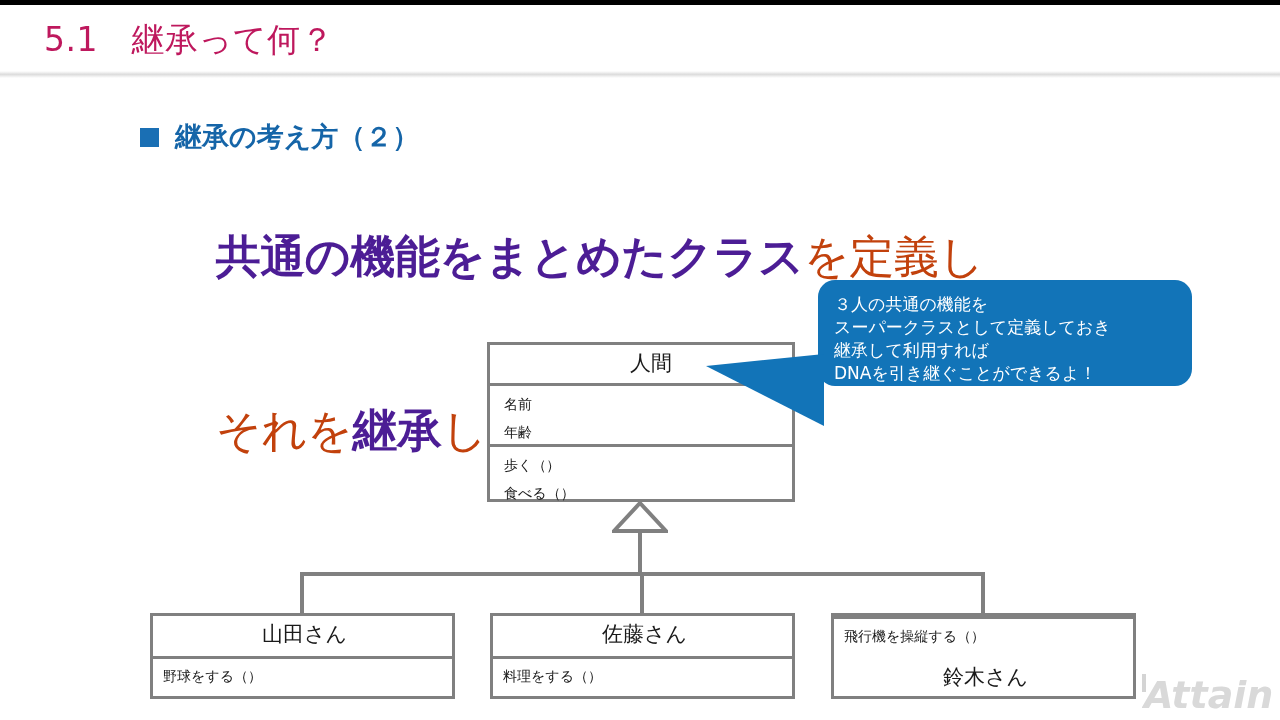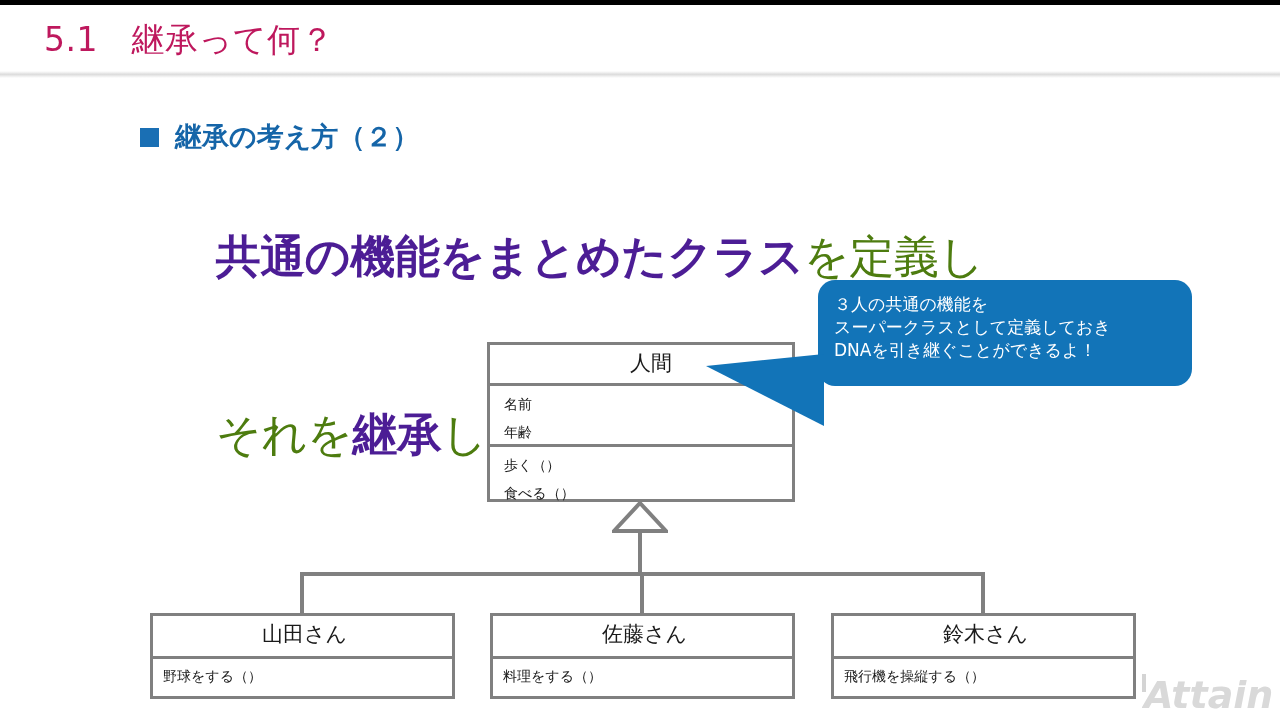--- a/index.html
+++ b/index.html
@@ -96,23 +96,22 @@
     line-height: 58px;
     color: #262626;
     white-space: pre;
     letter-spacing: -0.5px;
   }
   .statement-line .hl {
     color: #4c1d95;
     font-weight: bold;
   }
   .statement-line .plain {
-    color: #4d7c0f;
+    color: #c2410c;
     font-weight: 400;
-    font-family: Liberation Mono, monospace;
   }
 
   
   .callout {
     position: absolute;
     left: 818px;
     top: 280px;
     width: 374px;
     height: 106px;
     background: #1274b8;
@@ -283,36 +282,37 @@
     <div class="uml-box child-box" id="box-sato">
       <div class="uml-cell sec-title">
         <div class="uml-title">佐藤さん</div>
       </div>
       <div class="uml-cell uml-sep sec-ops uml-items">
         <div class="uml-item">料理をする（）</div>
       </div>
     </div>
 
     <div class="uml-box child-box" id="box-suzuki">
+      <div class="uml-cell uml-sep sec-ops uml-items">
+        <div class="uml-item">飛行機を操縦する（）</div>
+      </div>
       <div class="uml-cell sec-title">
         <div class="uml-title">鈴木さん</div>
-      </div>
-      <div class="uml-cell uml-sep sec-ops uml-items">
-        <div class="uml-item">飛行機を操縦する（）</div>
       </div>
     </div>
 
   </div>
 
   <svg class="callout-tail" viewBox="0 0 120 76">
     <polygon points="0,14 118,2 118,74" fill="#1274b8"></polygon>
   </svg>
   <div class="callout">
     <div class="callout-line">３人の共通の機能を</div>
     <div class="callout-line">スーパークラスとして定義しておき</div>
+    <div class="callout-line">継承して利用すれば</div>
     <div class="callout-line">DNAを引き継ぐことができるよ！</div>
   </div>
 
   <svg class="logo" viewBox="0 0 130 44">
     <text x="2" y="36" font-family="DejaVu Sans, Liberation Sans, sans-serif" font-size="38" font-weight="bold" font-style="italic" fill="#d9d9d9">Attain</text>
     <rect x="0" y="2" width="4" height="18" fill="#d4d4d4"></rect>
   </svg>
 
 </div>
 

